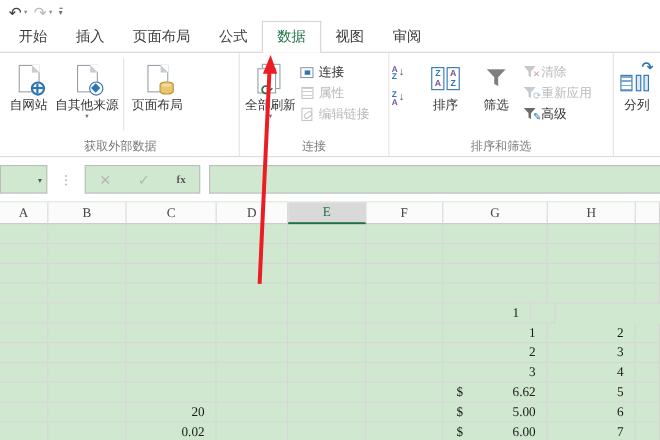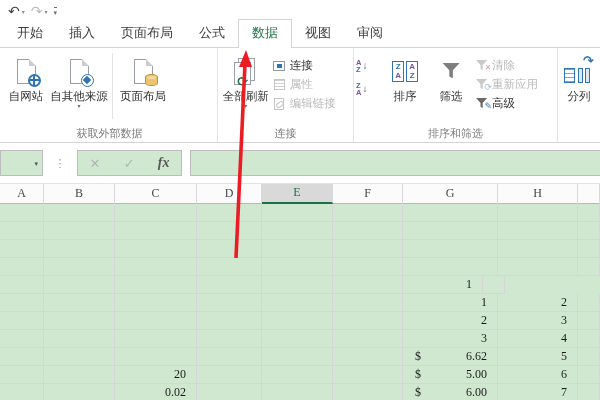--- a/index.html
+++ b/index.html
@@ -82,21 +82,21 @@
   .split-arrow { position:absolute; right:0; top:-4px; font-size:13px; font-weight:bold; color:#2e75b6; line-height:1; }
 
   
   .fbar { height:41px; display:flex; align-items:center; background:#fff; border-bottom:1px solid #e2e2e2; position:relative; }
   .gbox { background:#cfe8cf; border:1px solid #bdbdbd; height:26px; }
   .namebox { width:43px; position:relative; }
   .namebox .nb-caret { position:absolute; right:4px; top:9px; font-size:7px; color:#555; }
   .fdots { width:34px; text-align:center; color:#9a9a9a; font-size:11px; letter-spacing:0; }
   .fbtns { width:105px; display:flex; align-items:center; justify-content:space-around; }
   .fbtns .fb { font-size:13px; color:#b4b4b4; line-height:1; }
-  .fbtns .fx { font-family:"Liberation Serif","DejaVu Serif",serif; font-style:italic; font-weight:bold; font-size:14px; color:#595959; }
+  .fbtns .fx { font-family:"Liberation Serif","DejaVu Serif",serif; font-weight:bold; font-size:10px; color:#595959; }
   .finput { flex:1; margin-left:8px; border-right:none; }
 
   
   .sheet { position:relative; background:#cfe8cf; }
   .colhdrs { display:flex; height:20px; background:#fbfbfb; border-bottom:1px solid #b8b8b8; }
   .colh { height:20px; border-right:1px solid #d9d9d9; text-align:center; font-family:"Liberation Serif","DejaVu Serif",serif; font-size:12px; color:#444; line-height:19px; }
   .colh.sel { background:#d9d9d9; color:#217346; border-bottom:2px solid #1e7145; line-height:17px; }
   .grid { }
   .grow { display:flex; height:18px; }
   .gcell { height:18px; border-right:1px solid #d8d4da; border-bottom:1px solid #d8d4da; background:#cfe8cf;

